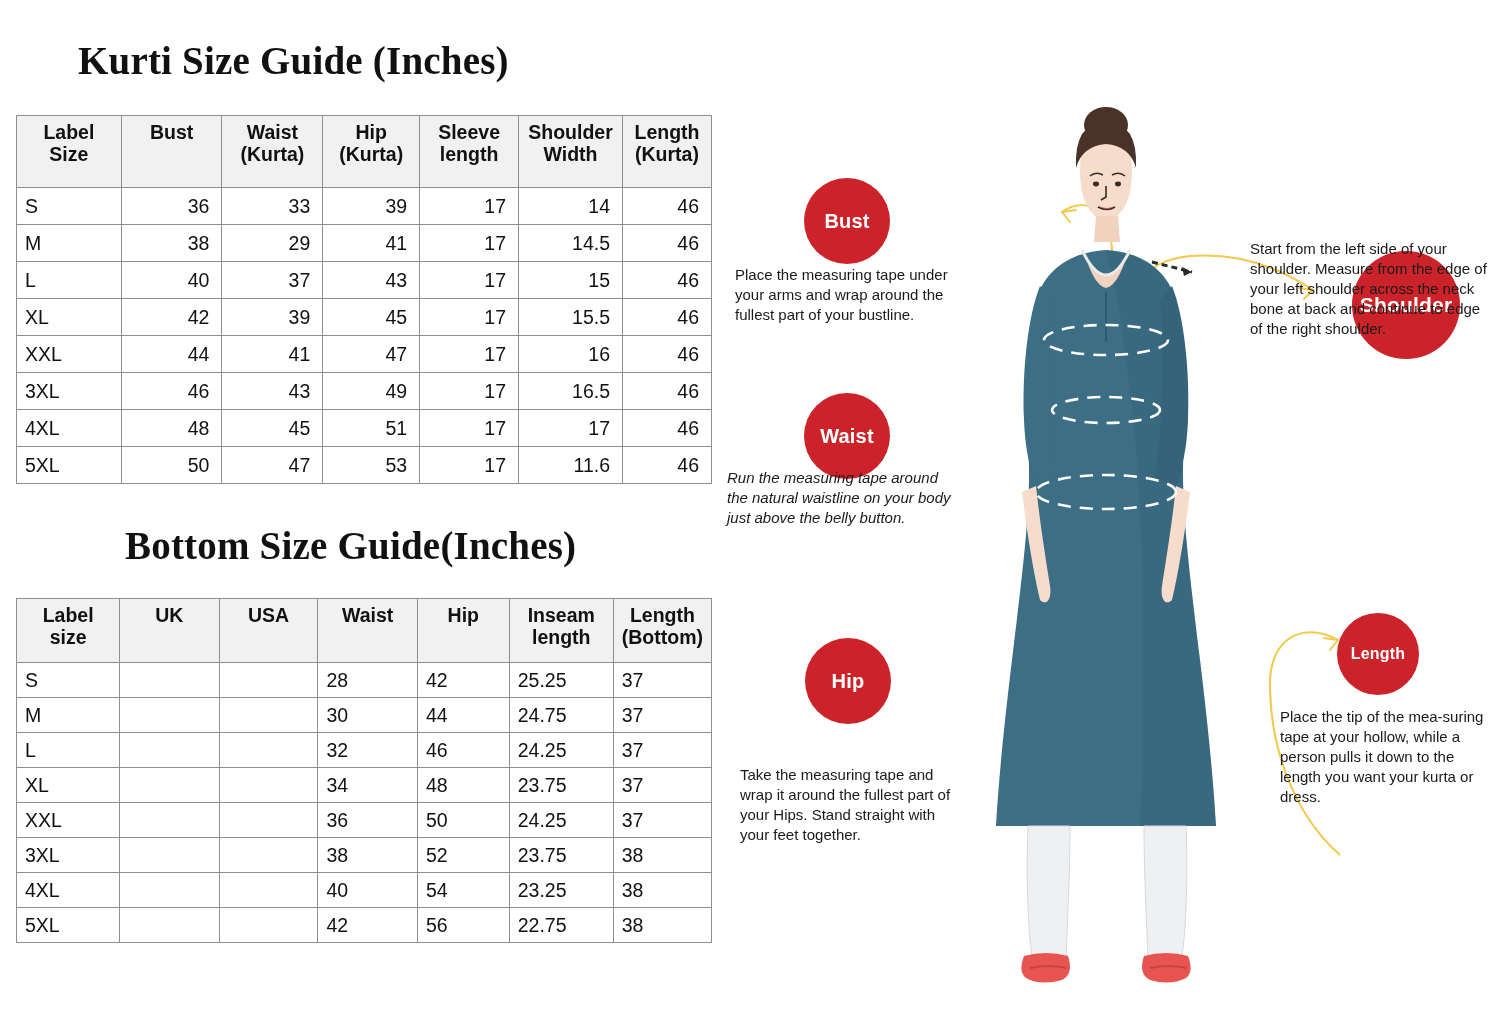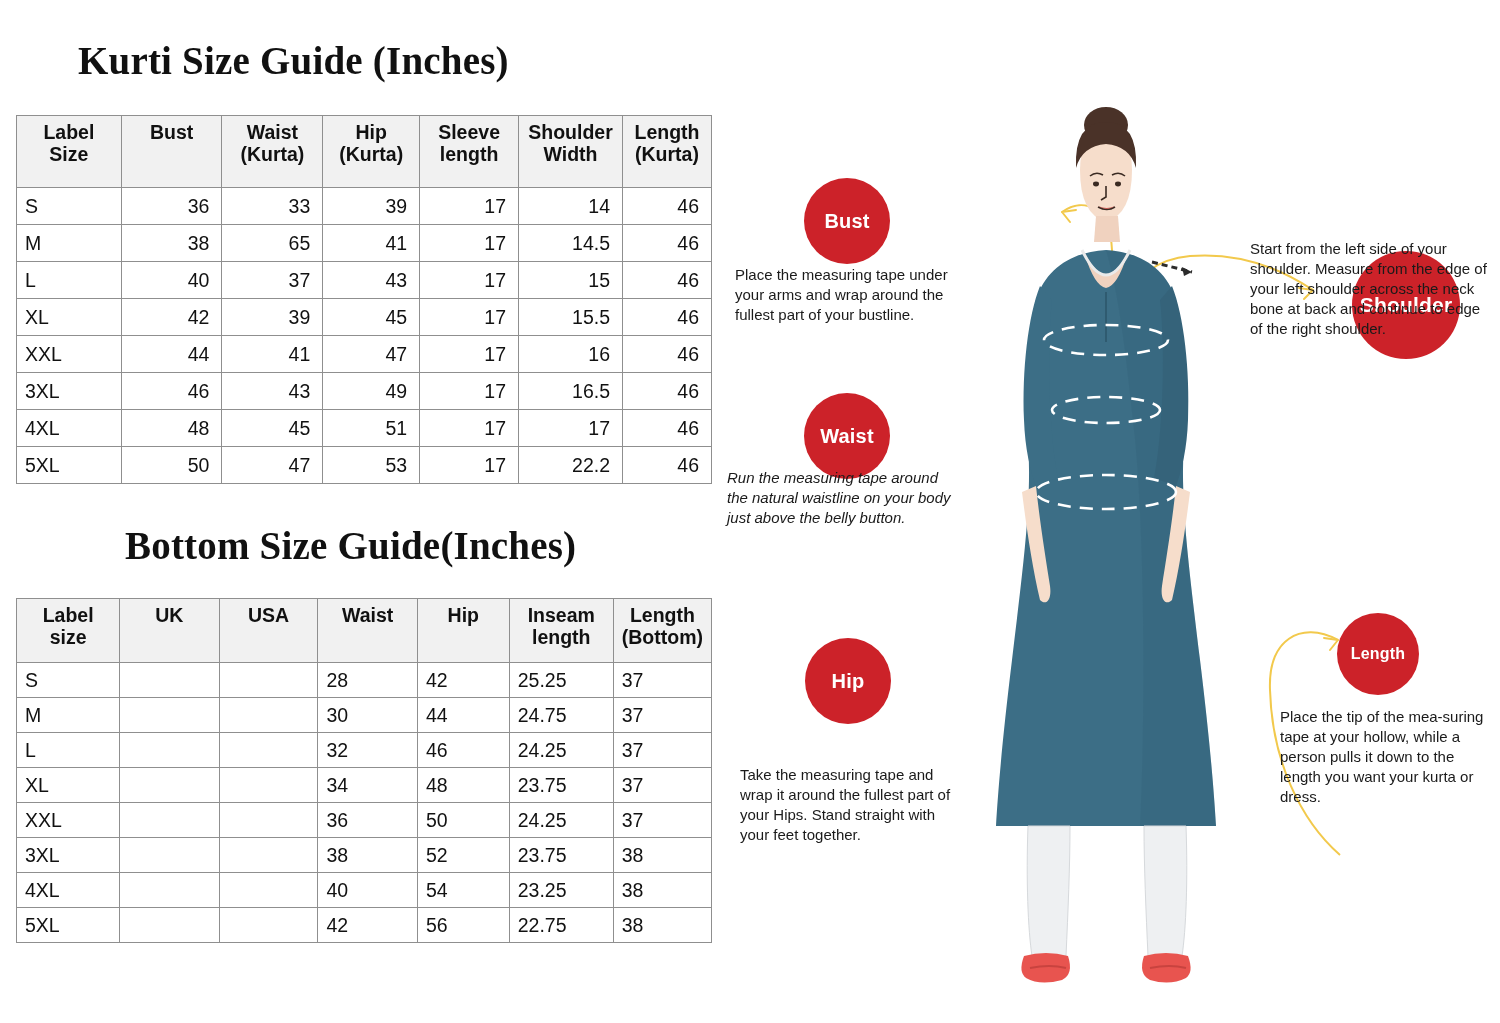--- a/index.html
+++ b/index.html
@@ -156,21 +156,21 @@
           <td class="num">36</td>
           <td class="num">33</td>
           <td class="num">39</td>
           <td class="num">17</td>
           <td class="num">14</td>
           <td class="num">46</td>
         </tr>
         <tr>
           <td class="label">M</td>
           <td class="num">38</td>
-          <td class="num">65</td>
+          <td class="num">29</td>
           <td class="num">41</td>
           <td class="num">17</td>
           <td class="num">14.5</td>
           <td class="num">46</td>
         </tr>
         <tr>
           <td class="label">L</td>
           <td class="num">40</td>
           <td class="num">37</td>
           <td class="num">43</td>
@@ -213,21 +213,21 @@
           <td class="num">17</td>
           <td class="num">17</td>
           <td class="num">46</td>
         </tr>
         <tr>
           <td class="label">5XL</td>
           <td class="num">50</td>
           <td class="num">47</td>
           <td class="num">53</td>
           <td class="num">17</td>
-          <td class="num">22.2</td>
+          <td class="num">11.6</td>
           <td class="num">46</td>
         </tr>
       </tbody>
     </table>
 
     <div class="guide-title" id="bottom-title">Bottom Size Guide(Inches)</div>
 
     <table class="size-table" id="bottom-table">
       <colgroup>
         <col class="b-label">

